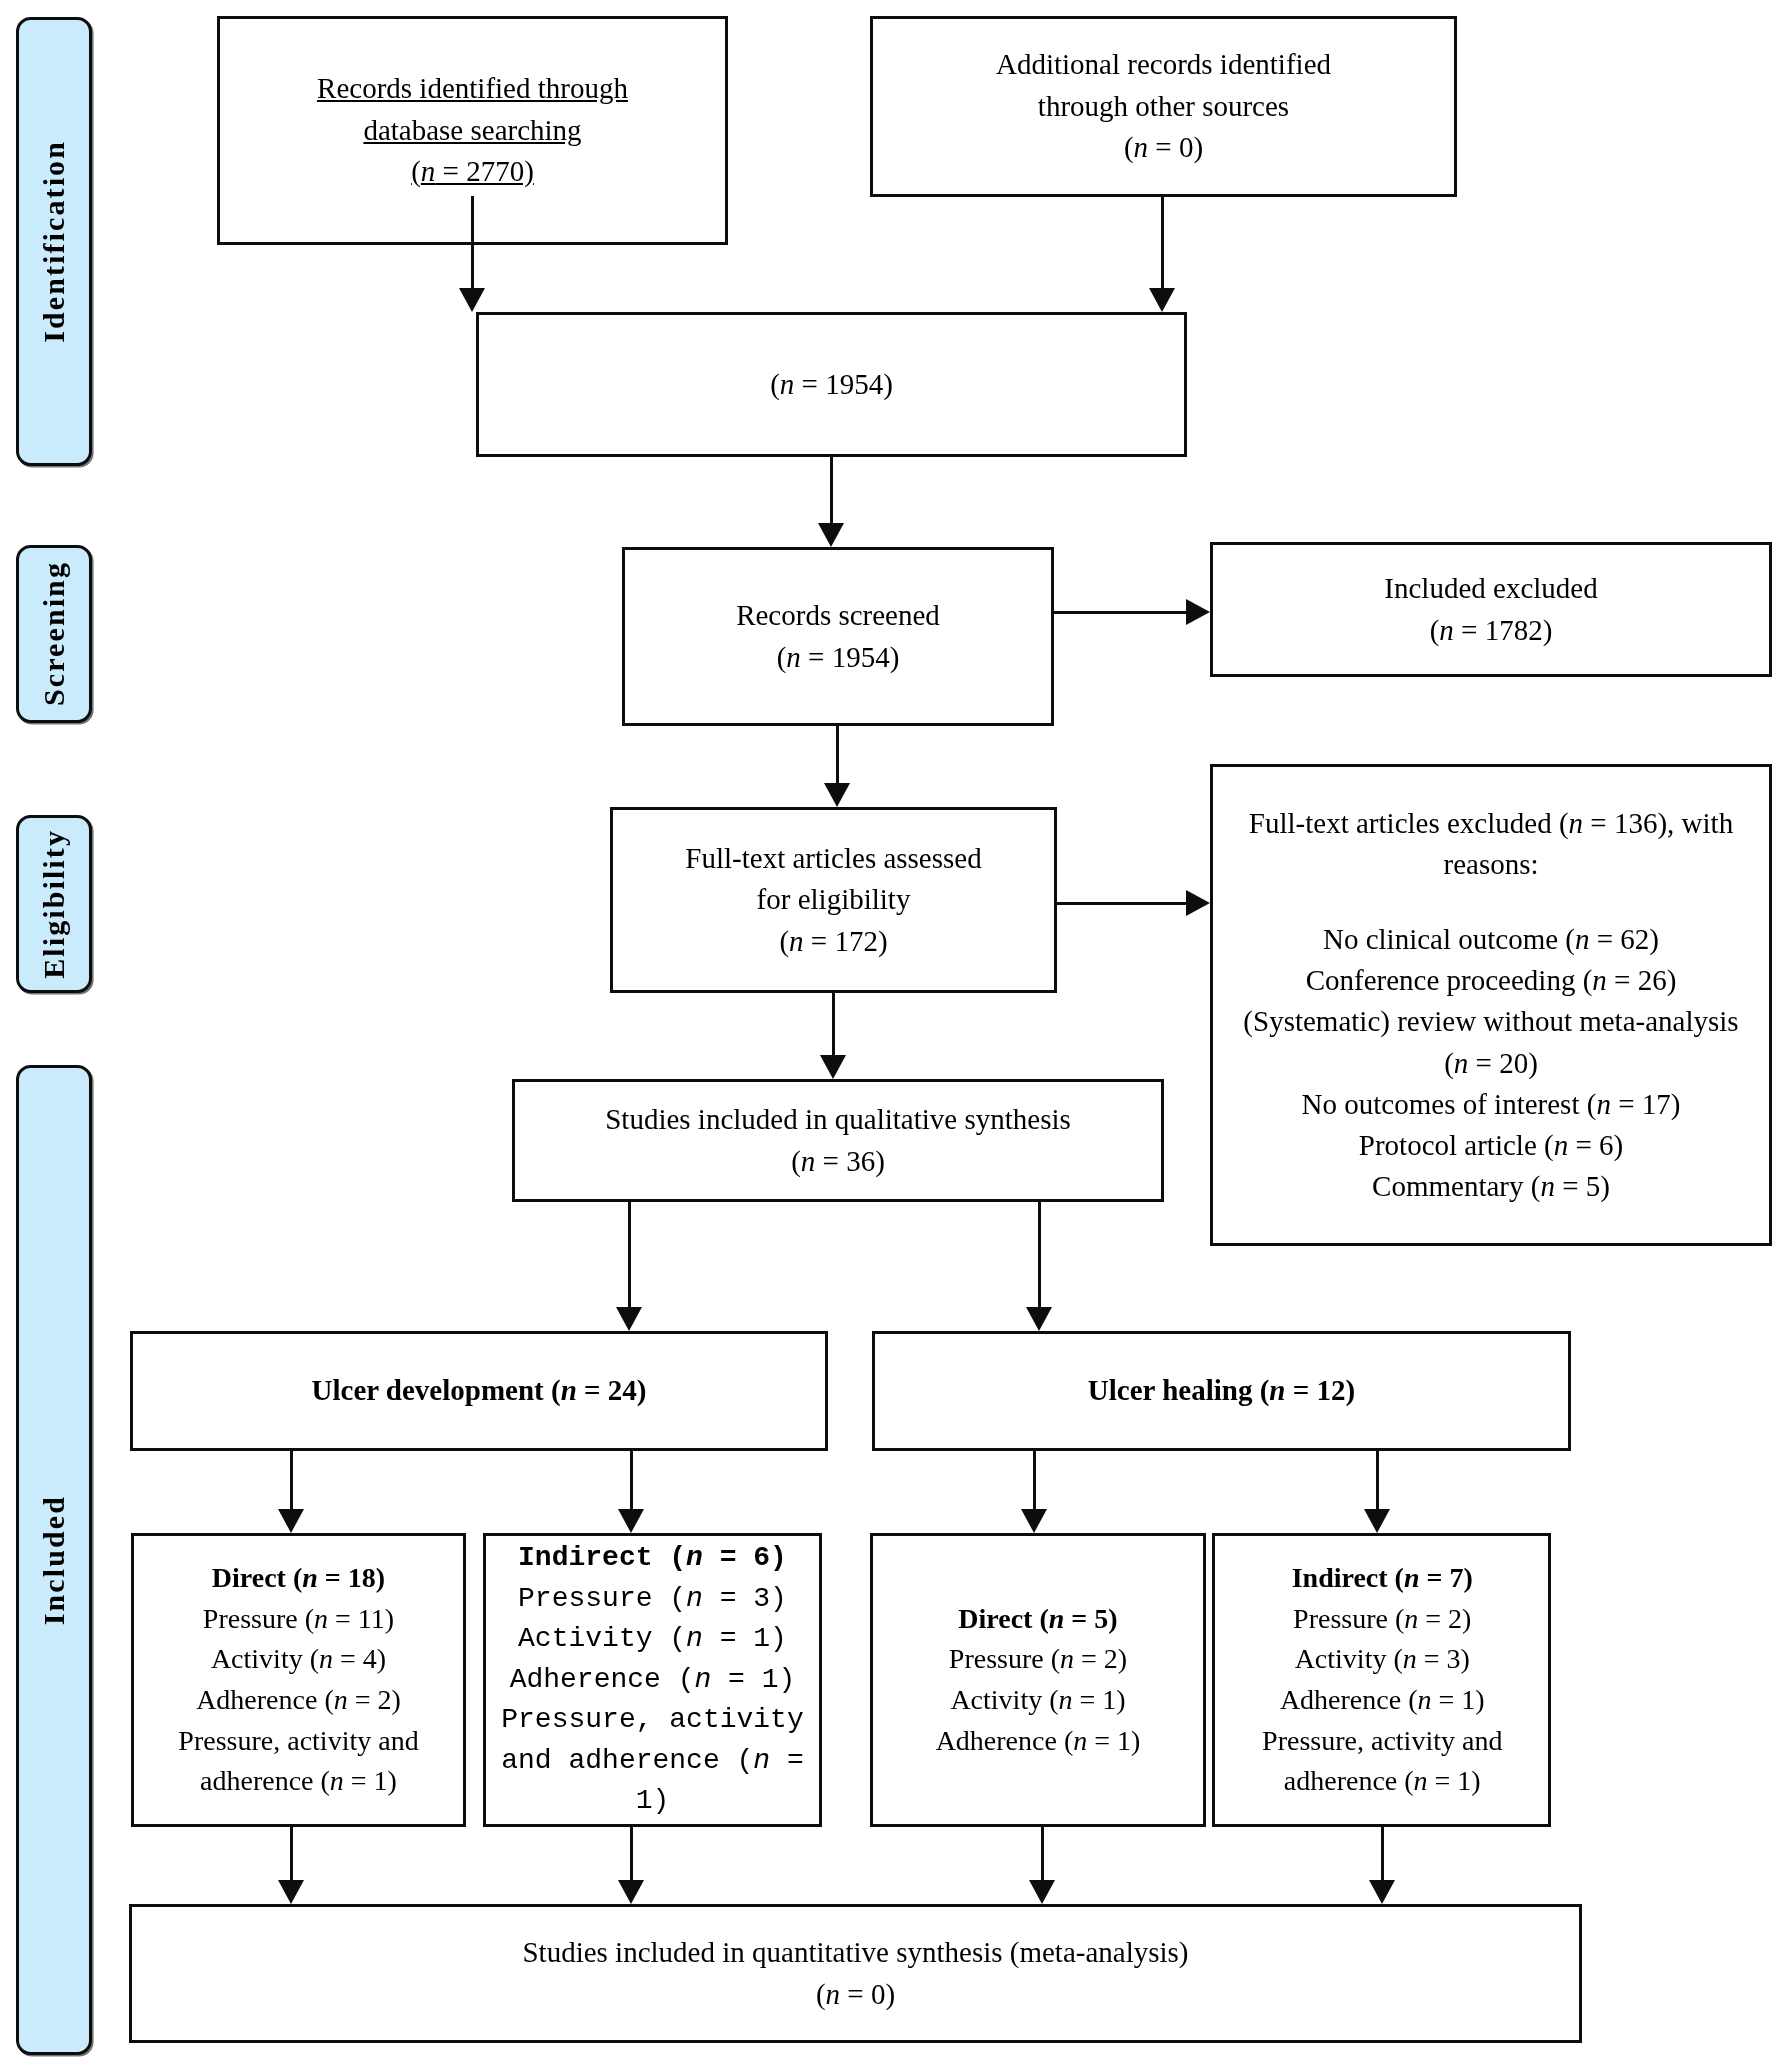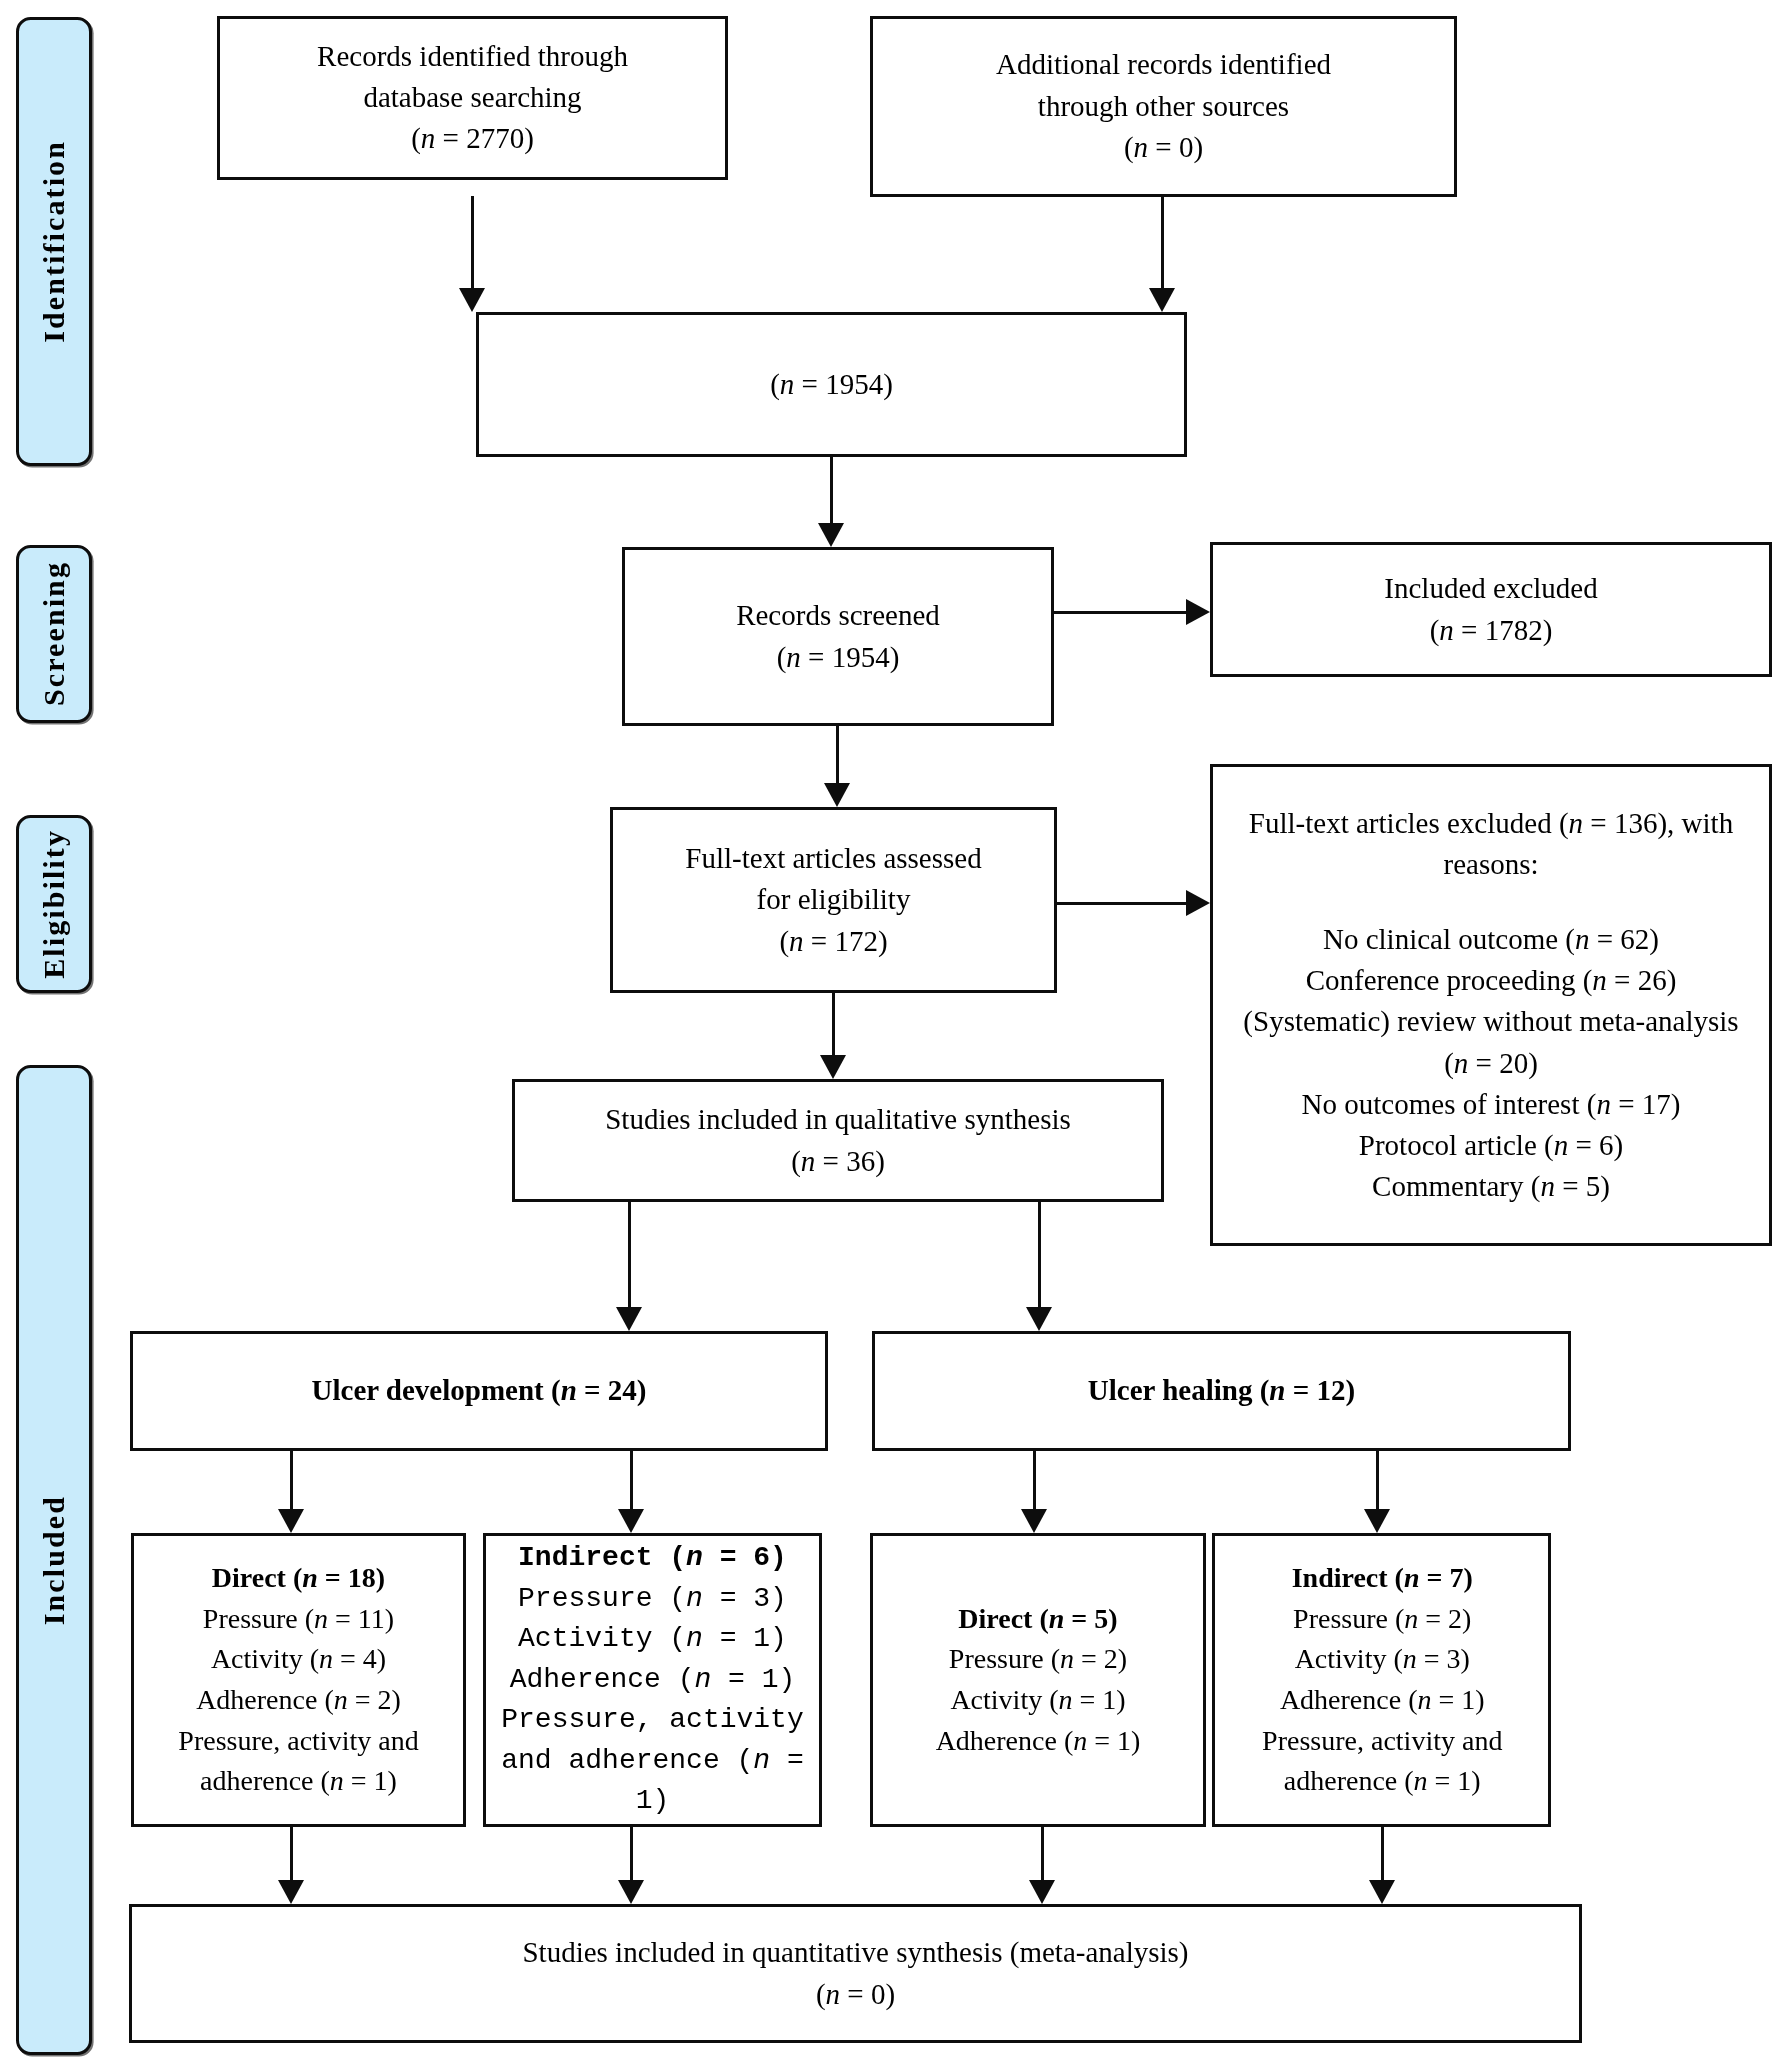--- a/index.html
+++ b/index.html
@@ -50,21 +50,21 @@
   <div class="side-label" style="top:545px; height:178px;">
     <span>Screening</span>
   </div>
   <div class="side-label" style="top:815px; height:178px;">
     <span>Eligibility</span>
   </div>
   <div class="side-label" style="top:1065px; height:990px;">
     <span>Included</span>
   </div>
 
-  <div class="fbox" style="left:217px; top:15.7px; width:511px; height:164px;">
+  <div class="fbox" style="left:217px; top:15.7px; width:511px; height:229px;text-decoration:underline;">
     <div>Records identified through</div>
     <div>database searching</div>
     <div>(<i>n</i> = 2770)</div>
   </div>
   <div class="fbox" style="left:870px; top:15.7px; width:587px; height:181px;">
     <div>Additional records identified</div>
     <div>through other sources</div>
     <div>(<i>n</i> = 0)</div>
   </div>
 

